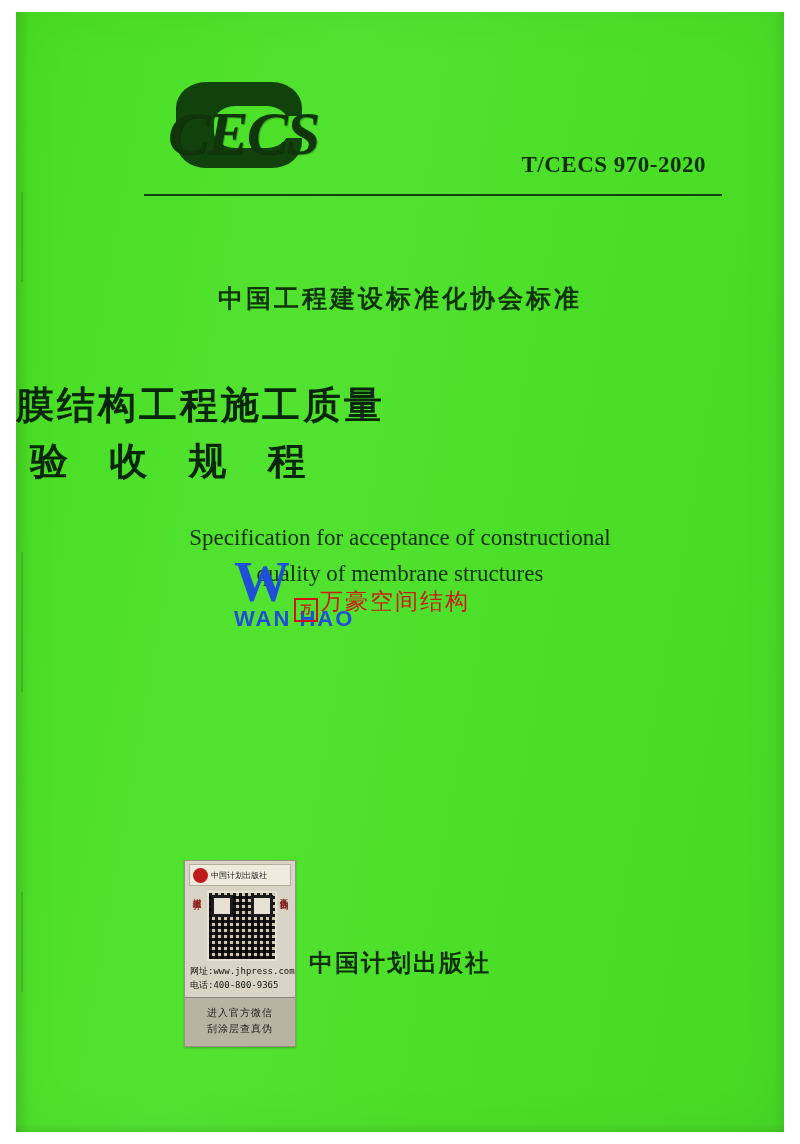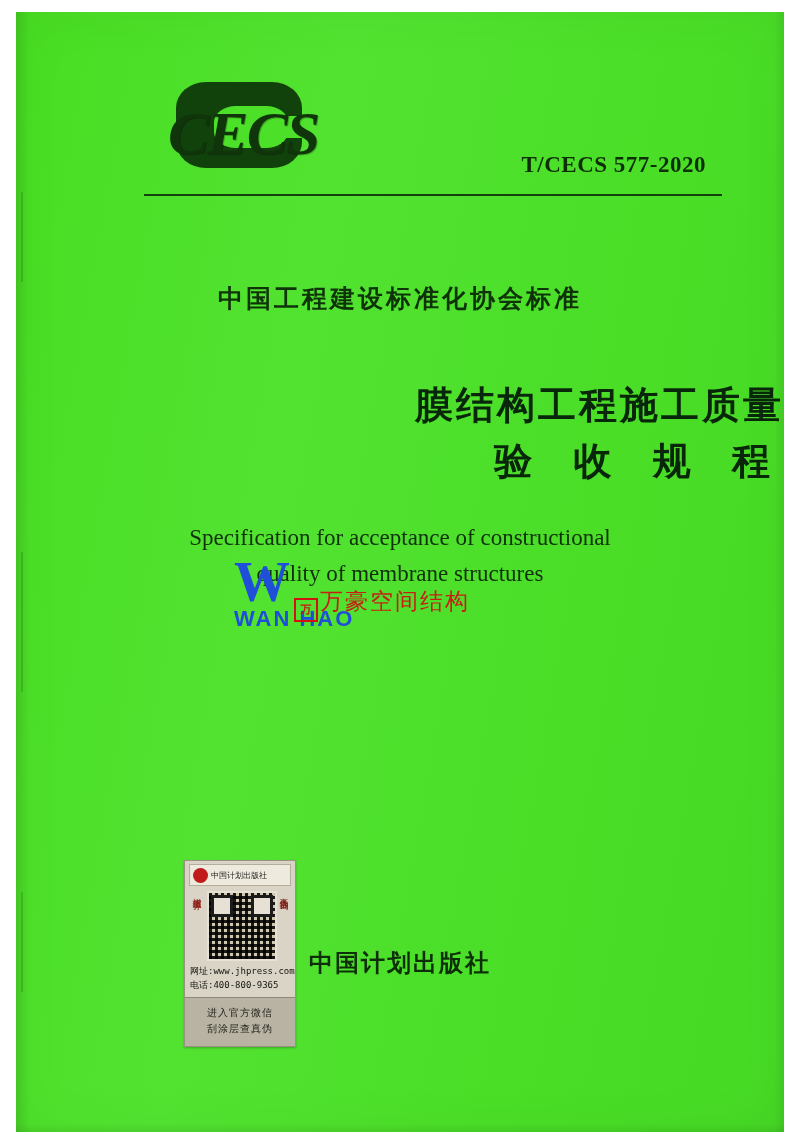--- a/index.html
+++ b/index.html
@@ -139,31 +139,31 @@
     font-size: 25px;
     letter-spacing: 3px;
     color: #0e3309;
     font-weight: 600;
   }
 
   .main-title {
     position: absolute;
     left: 0; right: 0;
     top: 365px;
-    text-align: right;
+    text-align: left;
     font-family: "DejaVu Sans", sans-serif;
     font-weight: bold;
     font-size: 38px;
     line-height: 56px;
     letter-spacing: 3px;
     color: #08260a;
   }
   .main-title .l2 {
     letter-spacing: 14px;
-    padding-left: 30px;
+    padding-left: 14px;
   }
 
   .en-title {
     position: absolute;
     left: 0; right: 0;
     top: 508px;
     text-align: center;
     font-family: "Liberation Serif", serif;
     font-size: 23px;
     line-height: 36px;
@@ -360,21 +360,21 @@
     <div class="edge-right"></div>
     <div class="edge-bottom"></div>
 
     <div class="logo-block">
       <div class="logo-c-bg"></div>
       <div class="logo-c-hole"></div>
       <div class="logo-c-mouth"></div>
       <div class="logo-text">CECS</div>
     </div>
 
-    <div class="std-number">T/CECS 577-2020</div>
+    <div class="std-number">T/CECS 970-2020</div>
 
     <div class="rule"></div>
 
     <div class="org-line">中国工程建设标准化协会标准</div>
 
     <div class="main-title">
       <div class="l1">膜结构工程施工质量</div>
       <div class="l2">验 收 规 程</div>
     </div>
 

